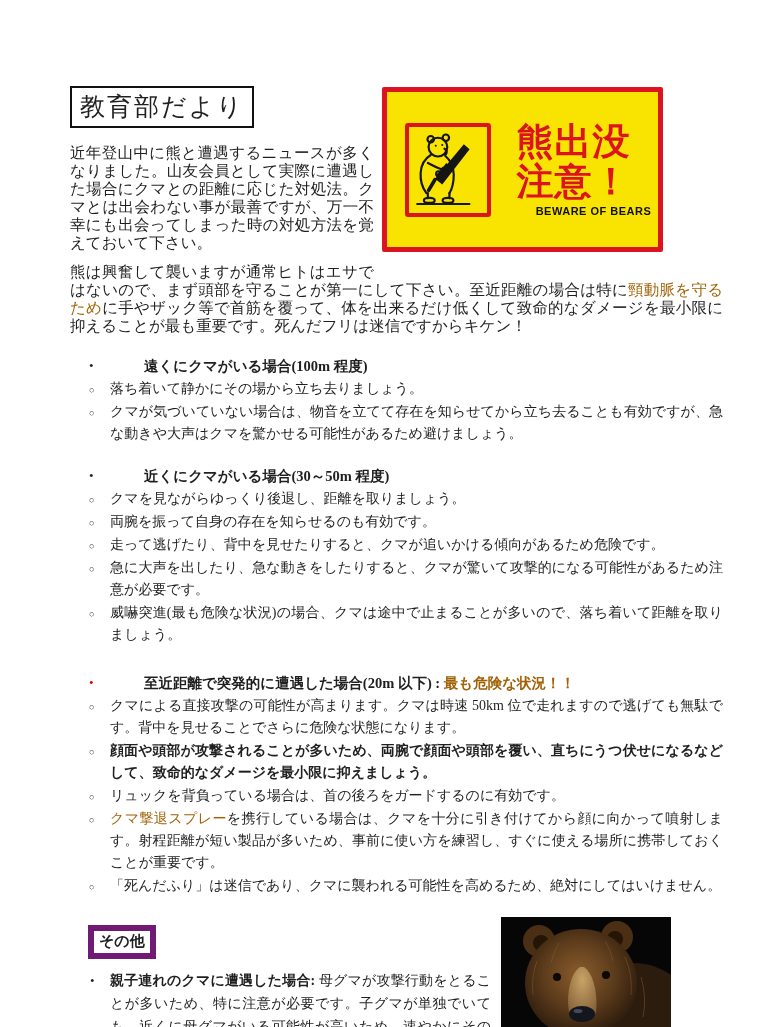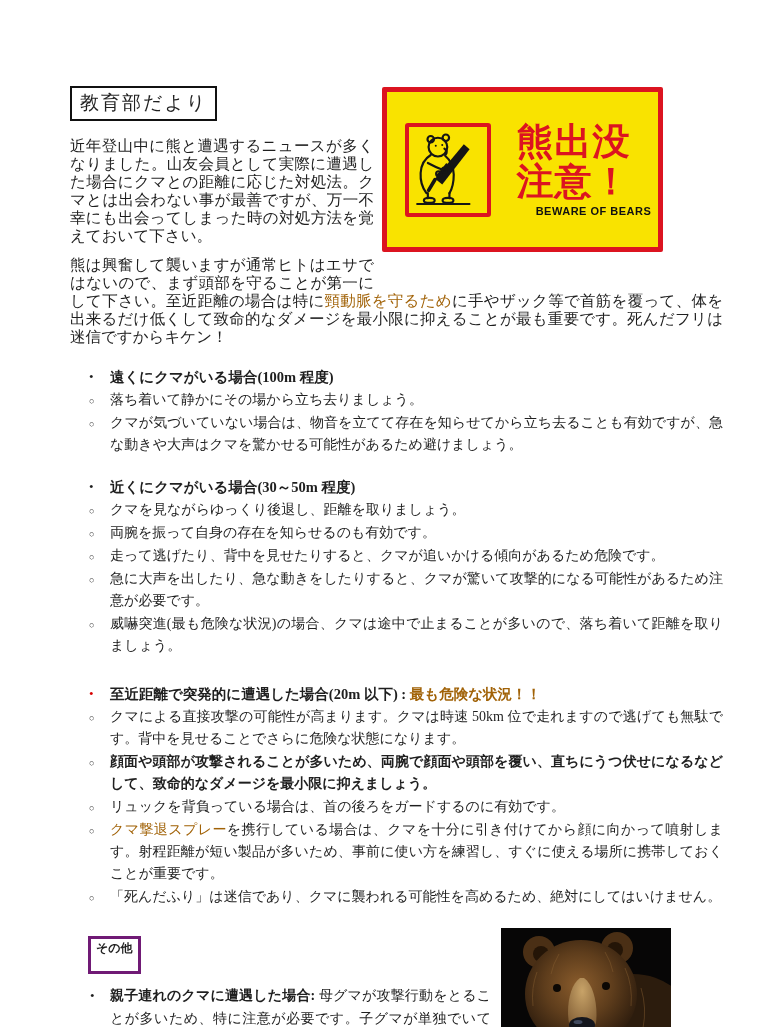--- a/index.html
+++ b/index.html
@@ -65,21 +65,21 @@
     letter-spacing: 0.5px;
     margin-top: 4px;
     white-space: nowrap;
     margin-left: 40px;
   }
 
   .doc-title-box {
     display: inline-block;
     border: 2px solid #111111;
     padding: 2px 8px 3px 8px;
-    font-size: 19px;
+    font-size: 25px;
     letter-spacing: 2px;
     margin-bottom: 16px;
   }
   .para {
     font-size: 15.5px;
     line-height: 18px;
     text-align: justify;
     margin-bottom: 11px;
   }
 
@@ -95,36 +95,36 @@
   .marker {
     flex: 0 0 22px;
     padding-left: 19px;
     flex-basis: 40px;
     color: #1f1f1f;
   }
   .marker-dot { font-size: 13px; }
   .marker-circle { font-size: 9px; position: relative; top: 1px; color: #333; }
   .marker-red { color: #d70000; }
   .li-text { flex: 1; text-align: justify; }
-  .li-head { font-weight: bold; font-size: 14.5px; }
+  .li-head { font-weight: bold; font-size: 14.5px; margin-left: 34px; }
 
   
   .others { margin-top: 28px; padding-left: 18px; }
   .bear-photo {
     float: right;
     width: 170px;
     height: 114px;
     margin: -8px 52px 12px 10px;
     display: block;
   }
   .others-title-box {
     display: inline-block;
-    border: 3px solid #701a75;
-    padding: 1px 5px 14px 5px;
-    font-size: 12px;
+    border: 6px solid #701a75;
+    padding: 1px 5px 2px 5px;
+    font-size: 15px;
     font-weight: bold;
     margin-bottom: 10px;
   }
   .others .li { font-size: 14px; line-height: 23px; }
   .others .marker { flex-basis: 22px; padding-left: 2px; }
   .label { font-weight: bold; }
   .clear { clear: both; }
 </style>
 </head>
 <body>

